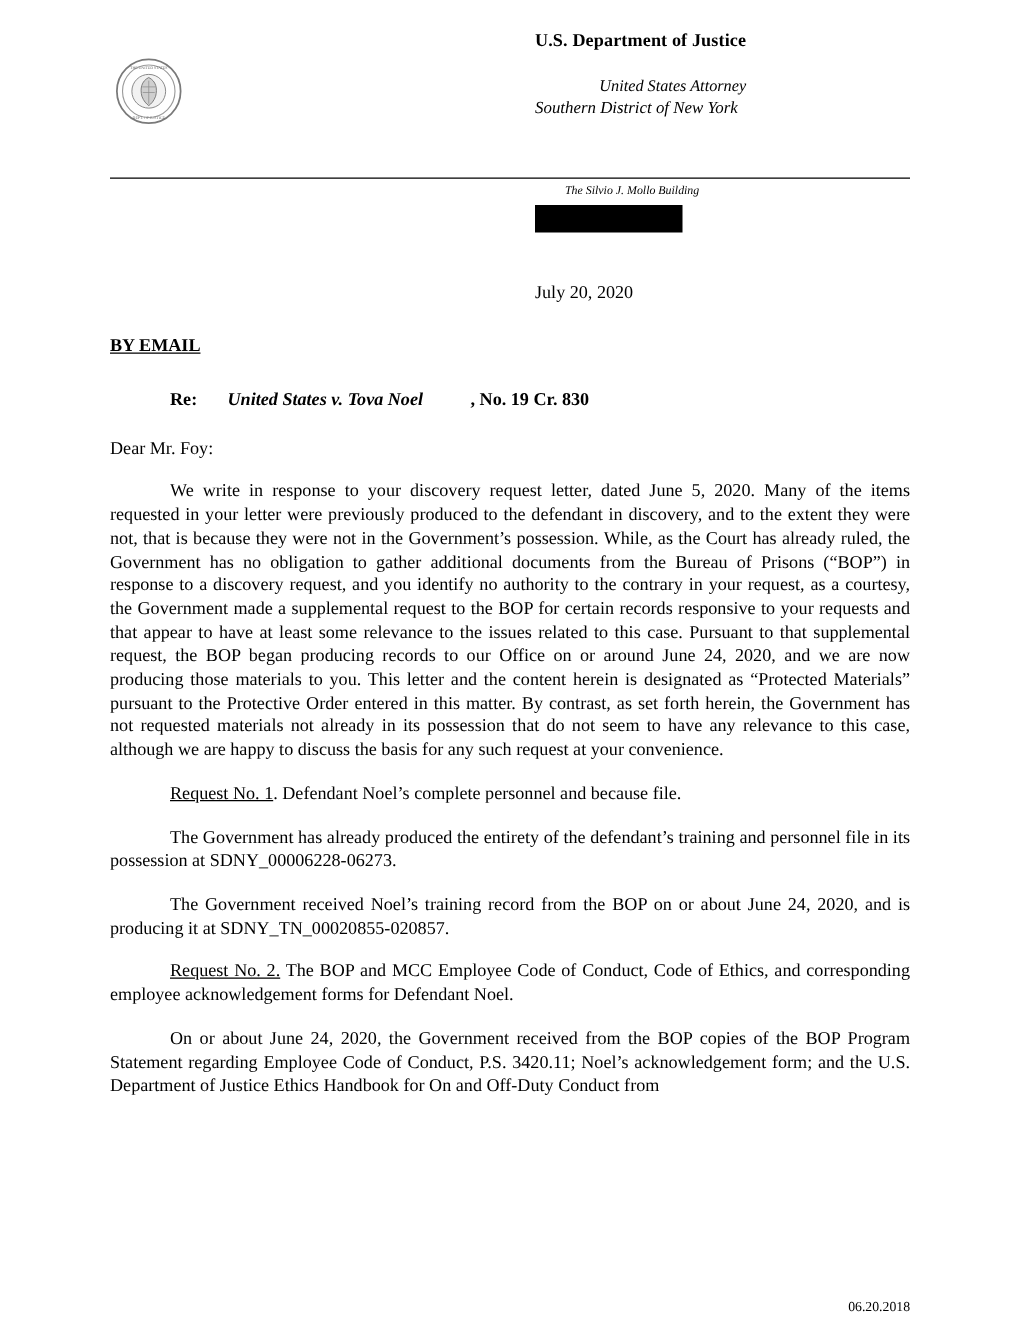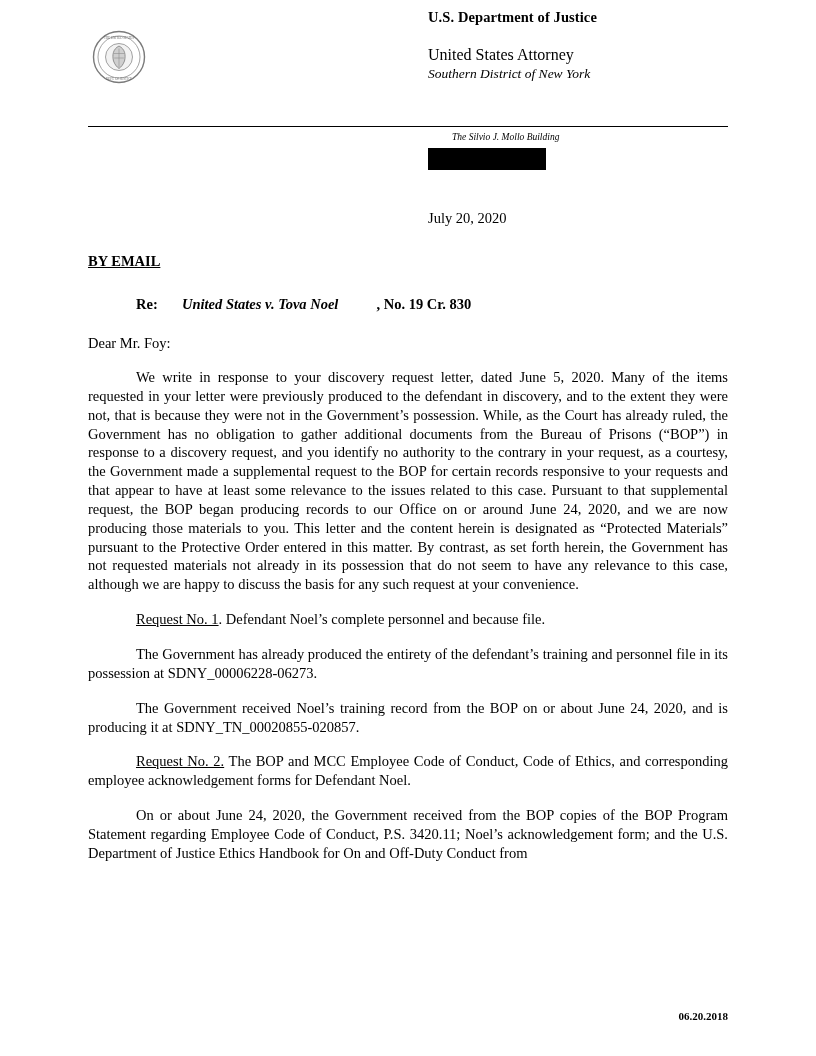--- a/index.html
+++ b/index.html
@@ -19,21 +19,21 @@
     position: relative;
     width: 816px;
     height: 1056px;
     box-sizing: border-box;
     padding: 0;
   }
 
   
   .letterhead {
     position: relative;
-    margin: 0 88px 0 88px;
+    margin: 16px 88px 0 88px;
     padding-top: 28px;
     height: 92px;
   }
   .seal {
     position: absolute;
     left: 4px;
     top: 30px;
     width: 54px;
     height: 54px;
   }
@@ -42,22 +42,24 @@
     left: 340px;
     top: 8px;
     line-height: 1.28;
   }
   .dept-title {
     font-weight: bold;
     font-size: 14.5px;
     letter-spacing: 0.1px;
   }
   .usa-line {
-    font-size: 16px;
+    font-style: italic;
+    font-size: 13px;
     margin-top: 18px;
+    text-align: right;
   }
   .dist-line {
     font-style: italic;
     font-size: 13.5px;
   }
   .rule {
     margin: 6px 88px 0 88px;
     border-bottom: 1px solid #000;
     height: 0;
   }
@@ -147,23 +149,22 @@
     text-indent: 48px;
   }
 
   .req-underline {
     text-decoration: underline;
   }
 
   .footer {
     position: absolute;
     right: 88px;
-    bottom: 34px;
+    bottom: 20px;
     font-size: 11px;
-    font-weight: bold;
   }
 </style>
 </head>
 <body>
 
 <div class="page">
 
   <div class="letterhead">
     <div class="seal">
       <svg width="54" height="54" viewBox="0 0 54 54" aria-hidden="true">

